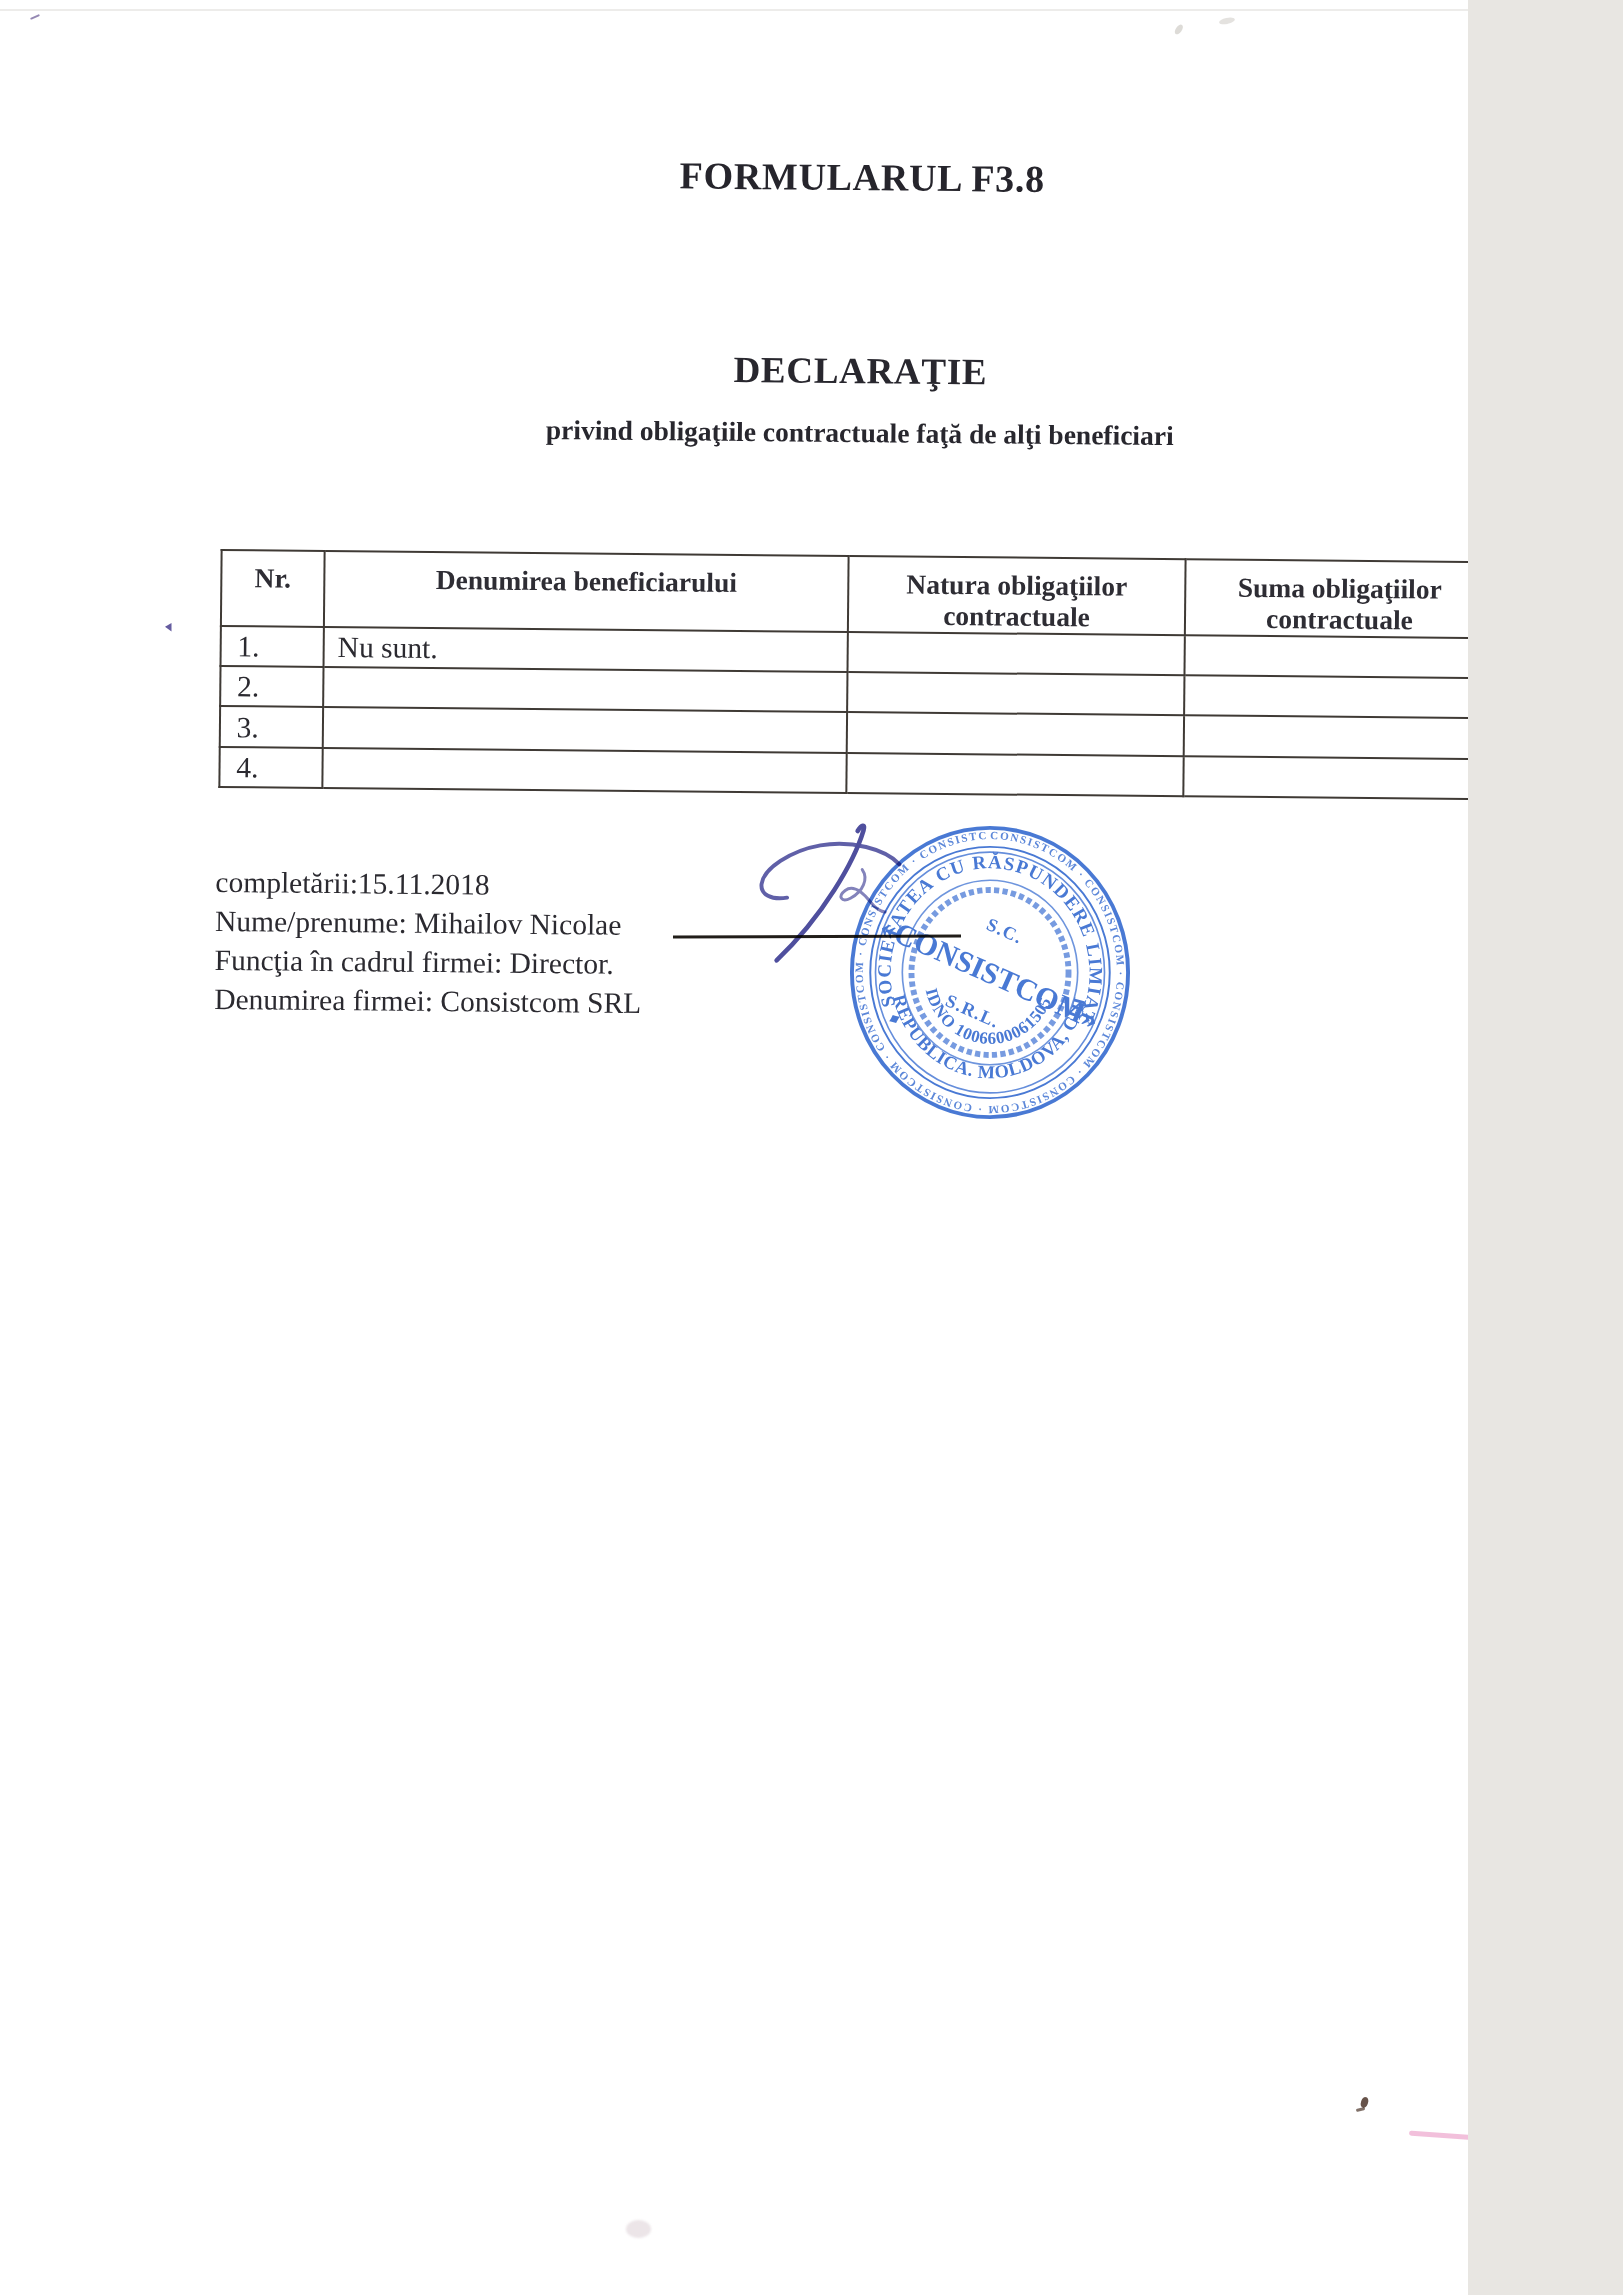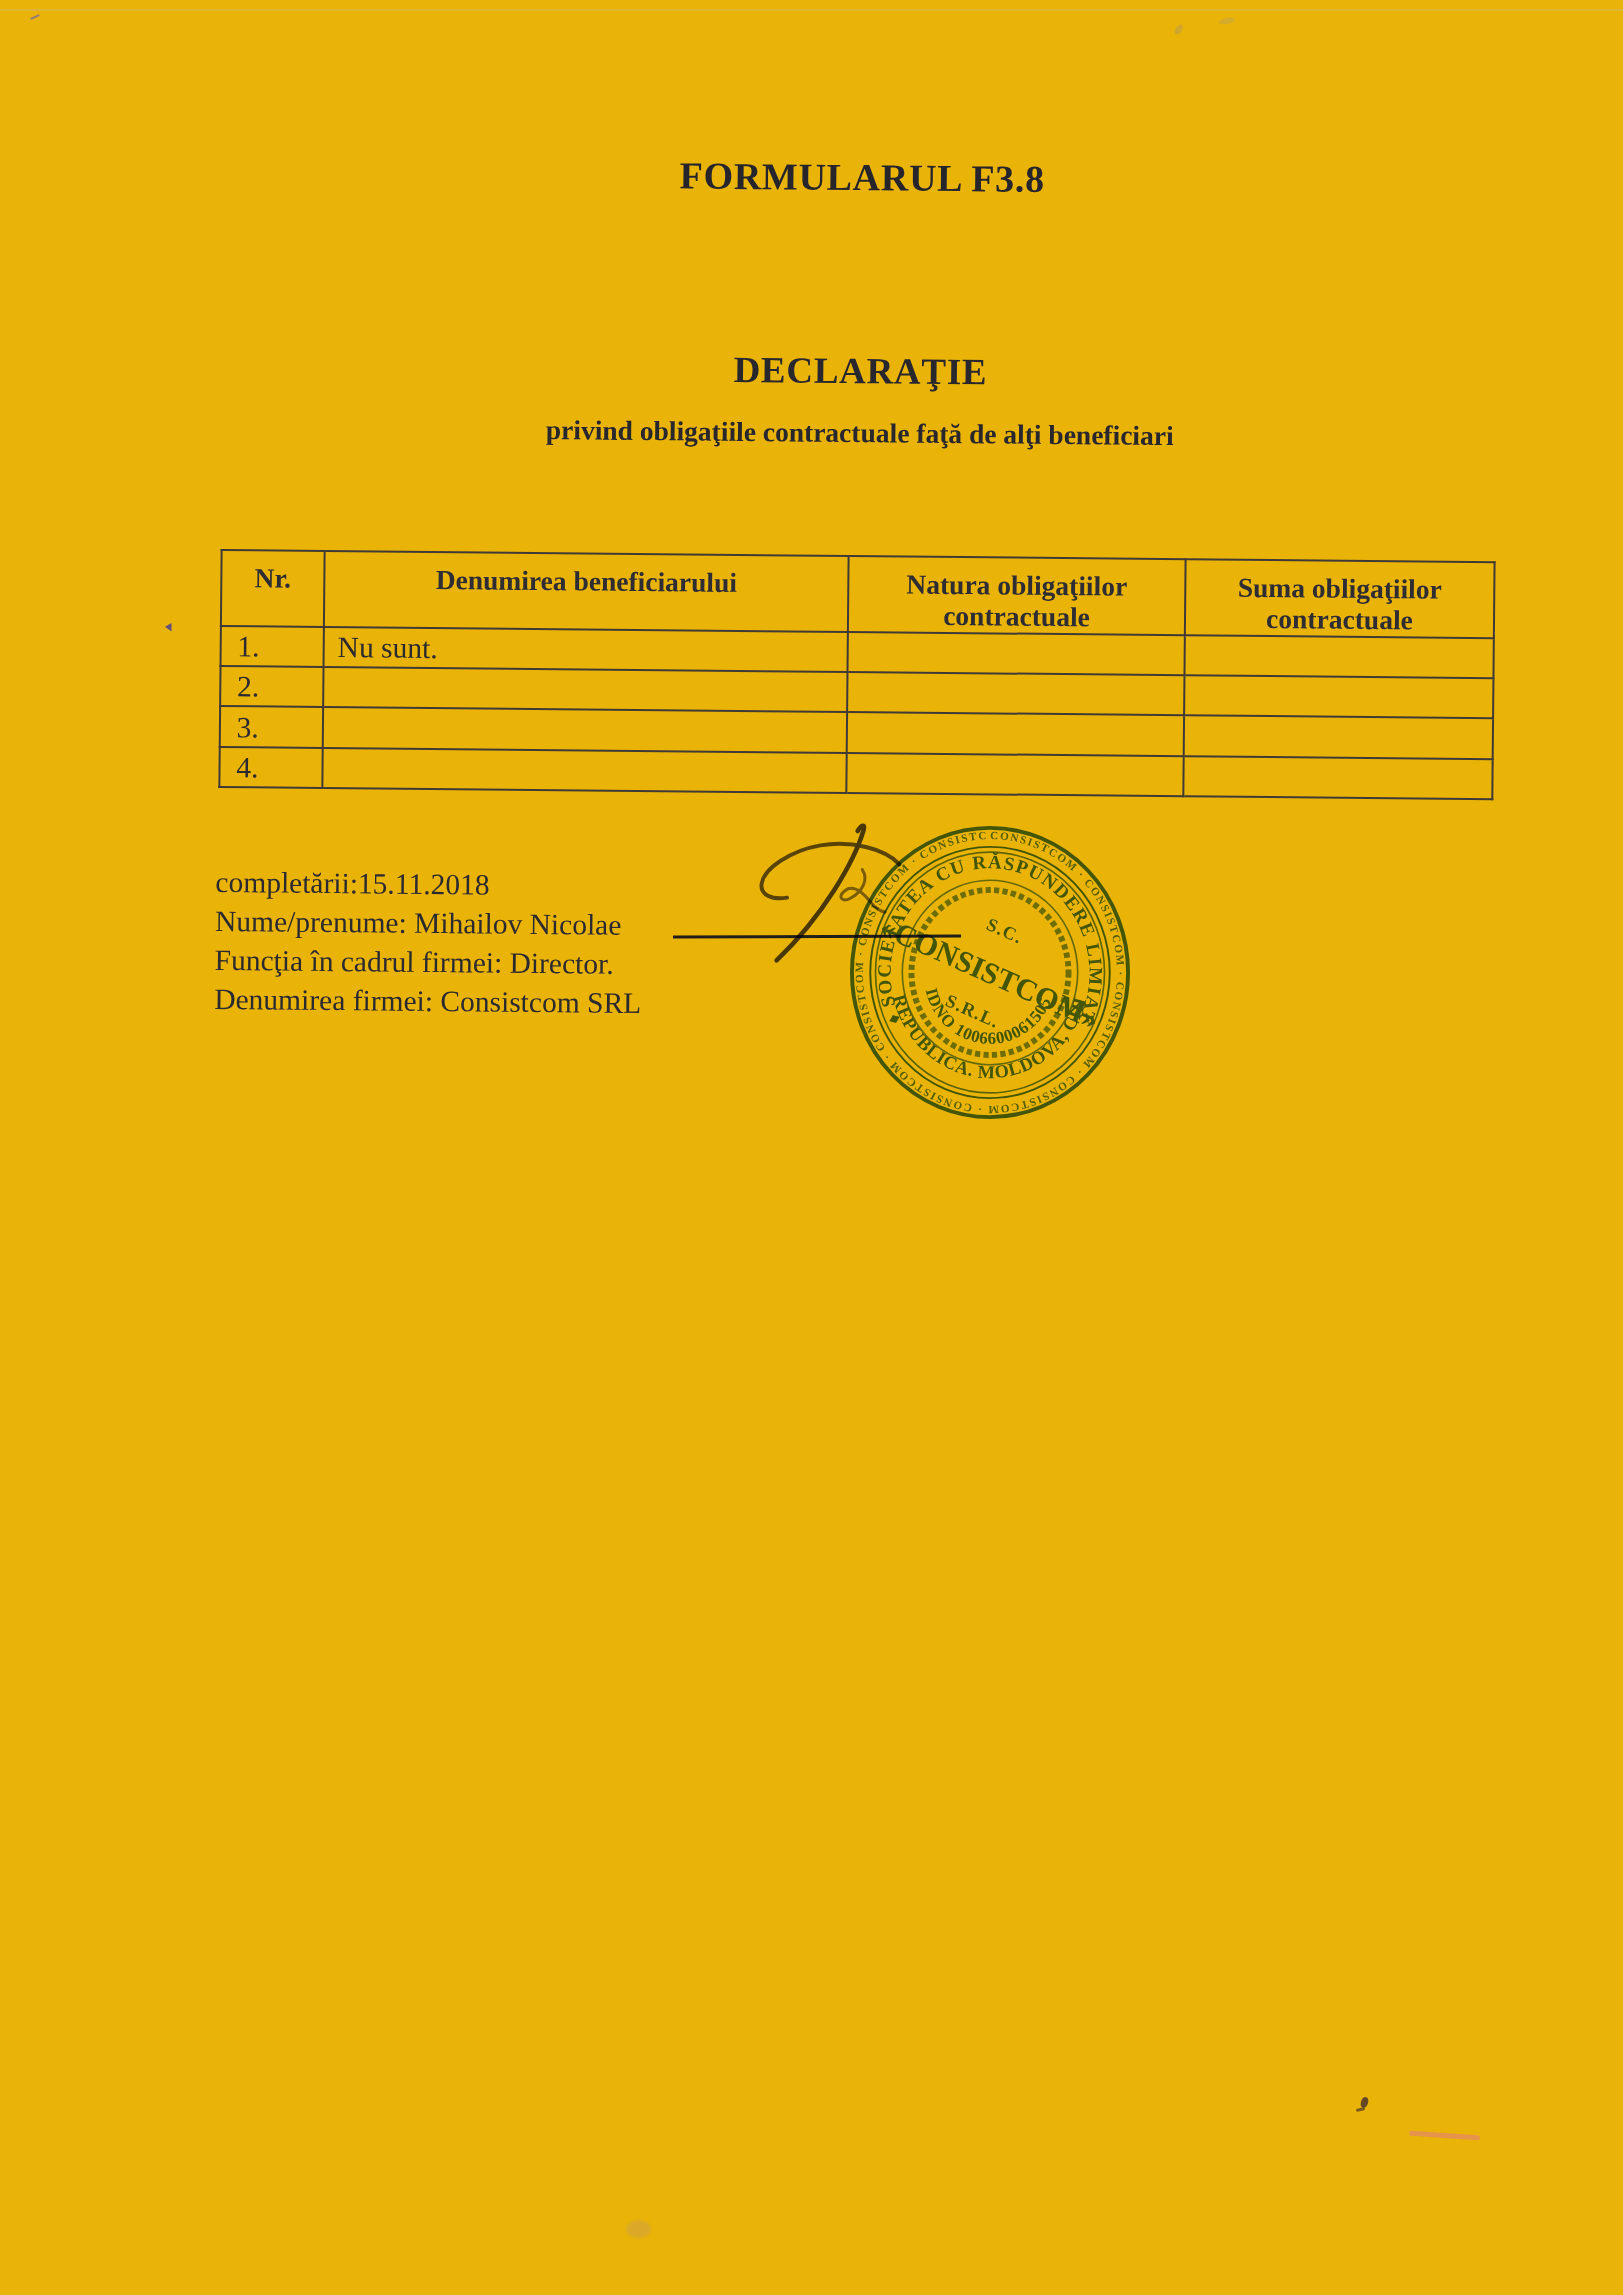--- a/index.html
+++ b/index.html
@@ -1,16 +1,16 @@
 <!DOCTYPE html>
 <html style="font-size:10.5px"><head>
 <meta charset="utf-8">
 <style>
   html,body{margin:0;padding:0;background:#e8e6e2;}
-  .page{position:relative;width:1623px;height:2295px;background:#eab308;overflow:hidden;
+  .page{position:relative;width:1468px;height:2295px;background:#ffffff;overflow:hidden;
         font-family:"Liberation Serif",serif;color:#2b2a30;}
   .content{position:absolute;inset:0;transform:rotate(0.55deg);transform-origin:223px 720px;}
   .abs{position:absolute;}
   .centered{left:857px;transform:translateX(-50%);white-space:nowrap;}
   .doc-title{top:149px;font-size:38px;font-weight:bold;letter-spacing:0.7px;color:#26252c;}
   .decl-title{top:343px;font-size:37px;font-weight:bold;letter-spacing:0.7px;color:#28272e;}
   .decl-subtitle{top:411px;font-size:27.5px;font-weight:bold;color:#28272e;}
 
   table.obl{position:absolute;left:219px;top:549px;width:1272px;border-collapse:collapse;
             table-layout:fixed;}

